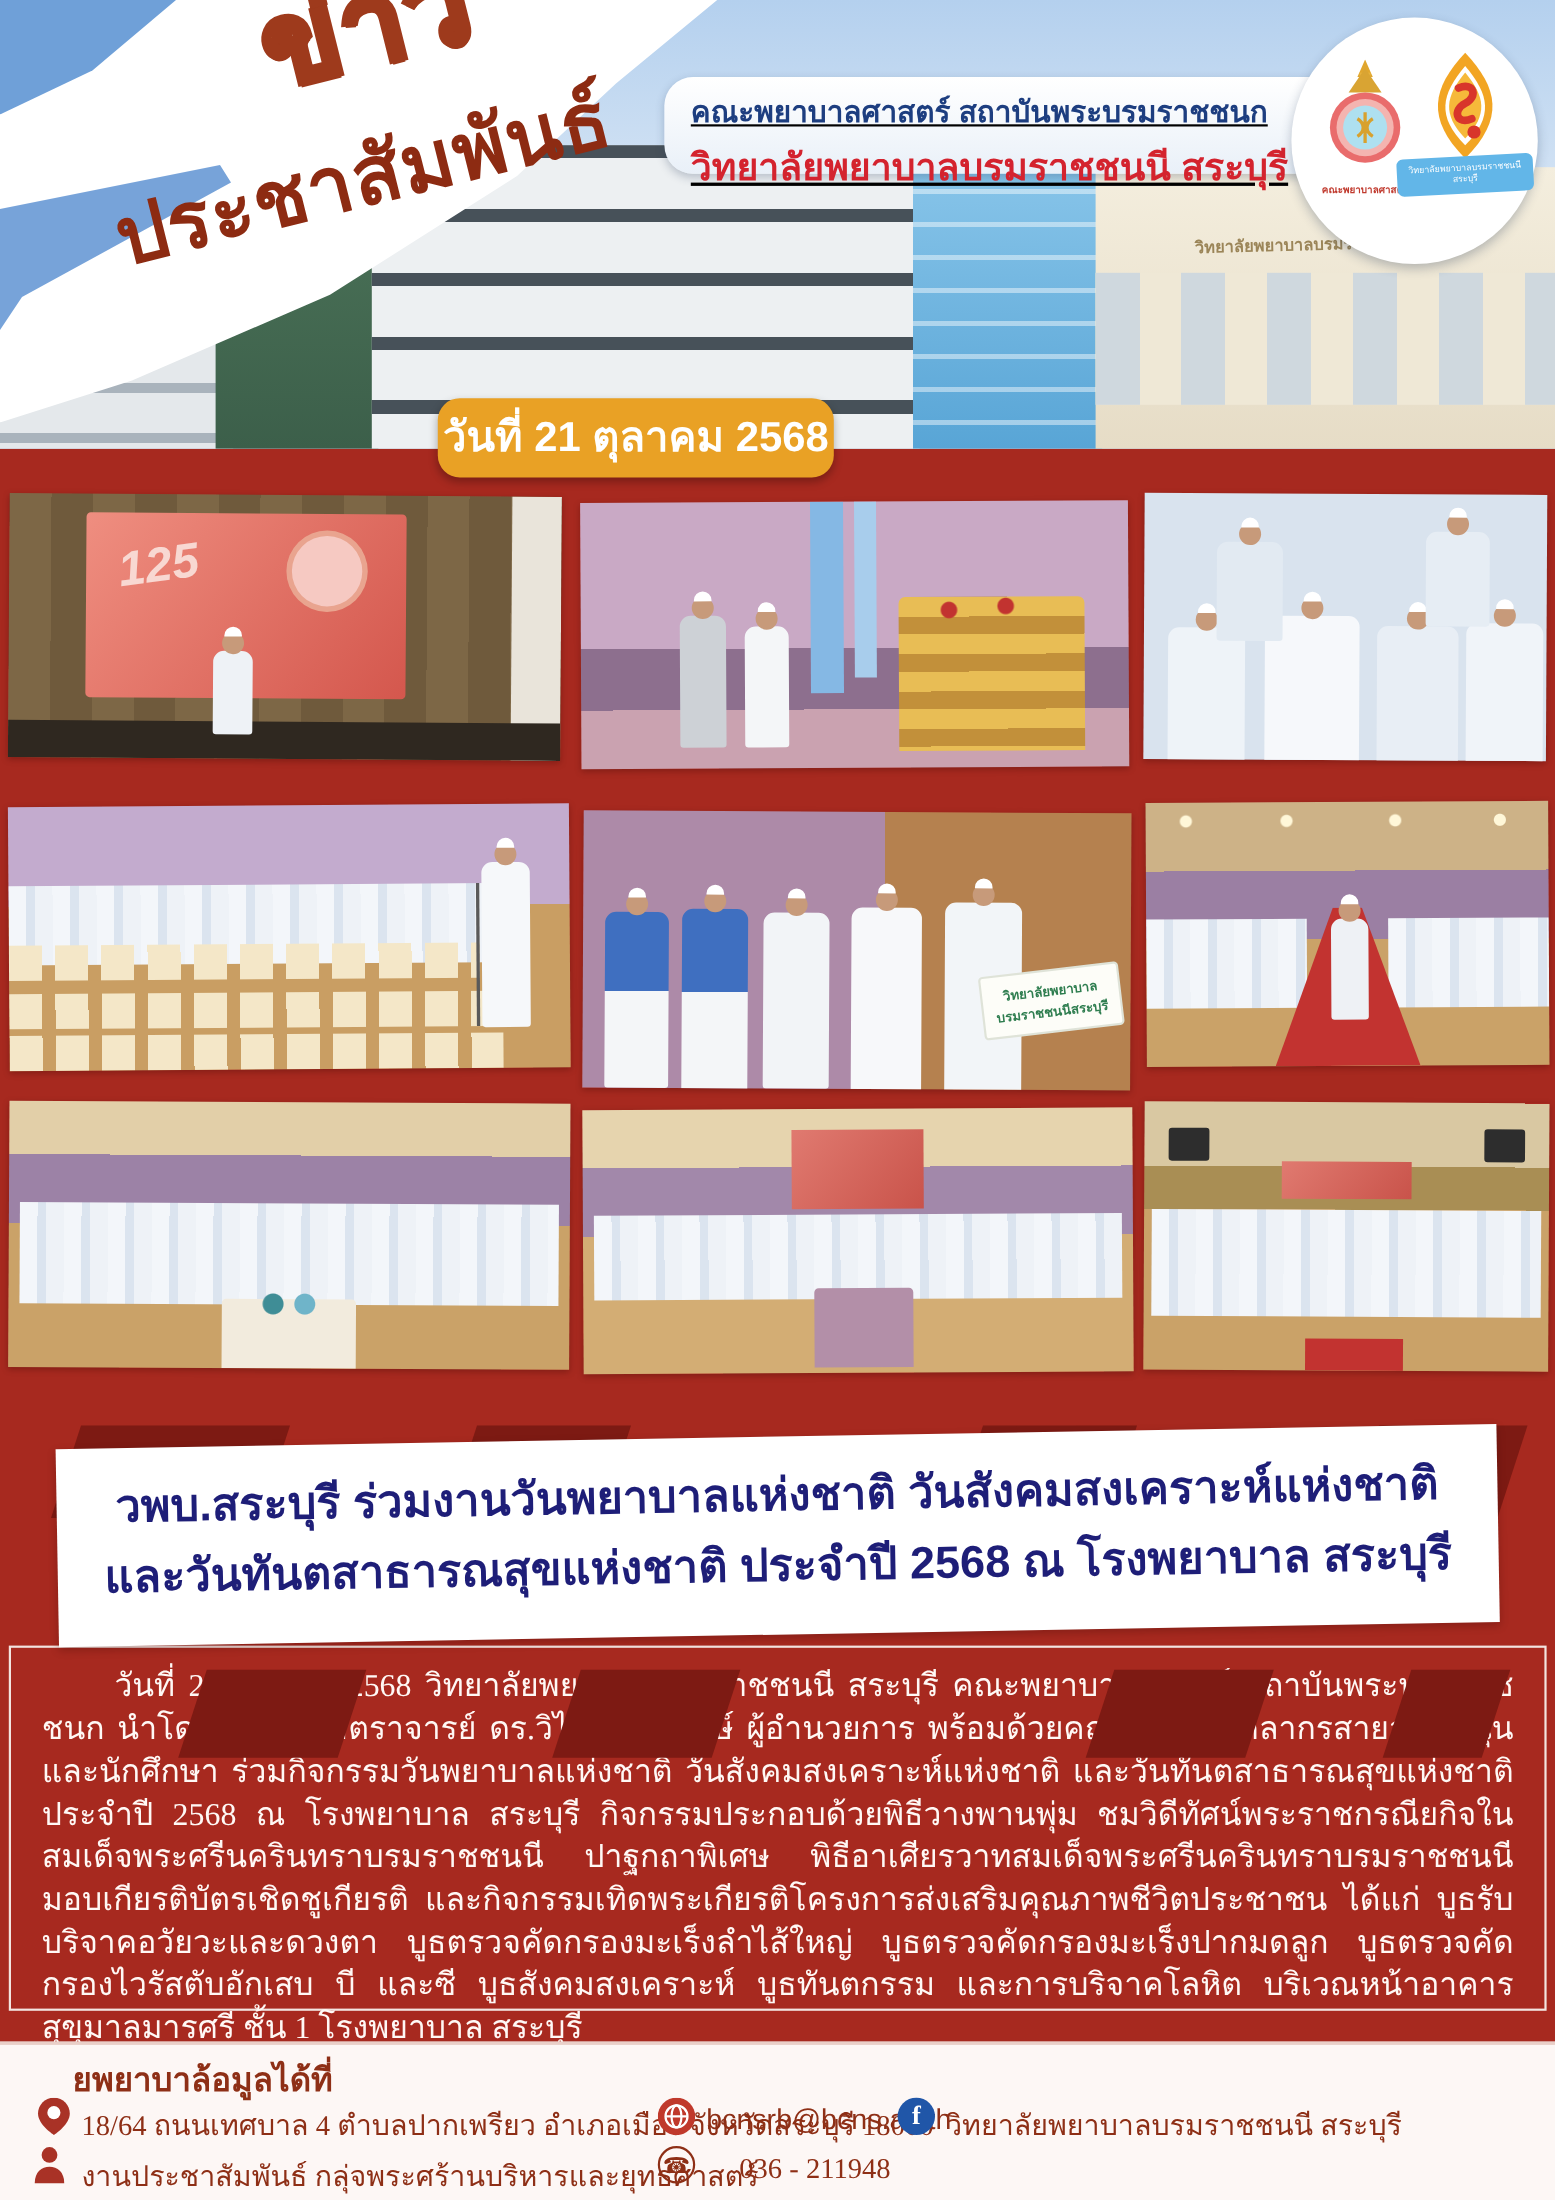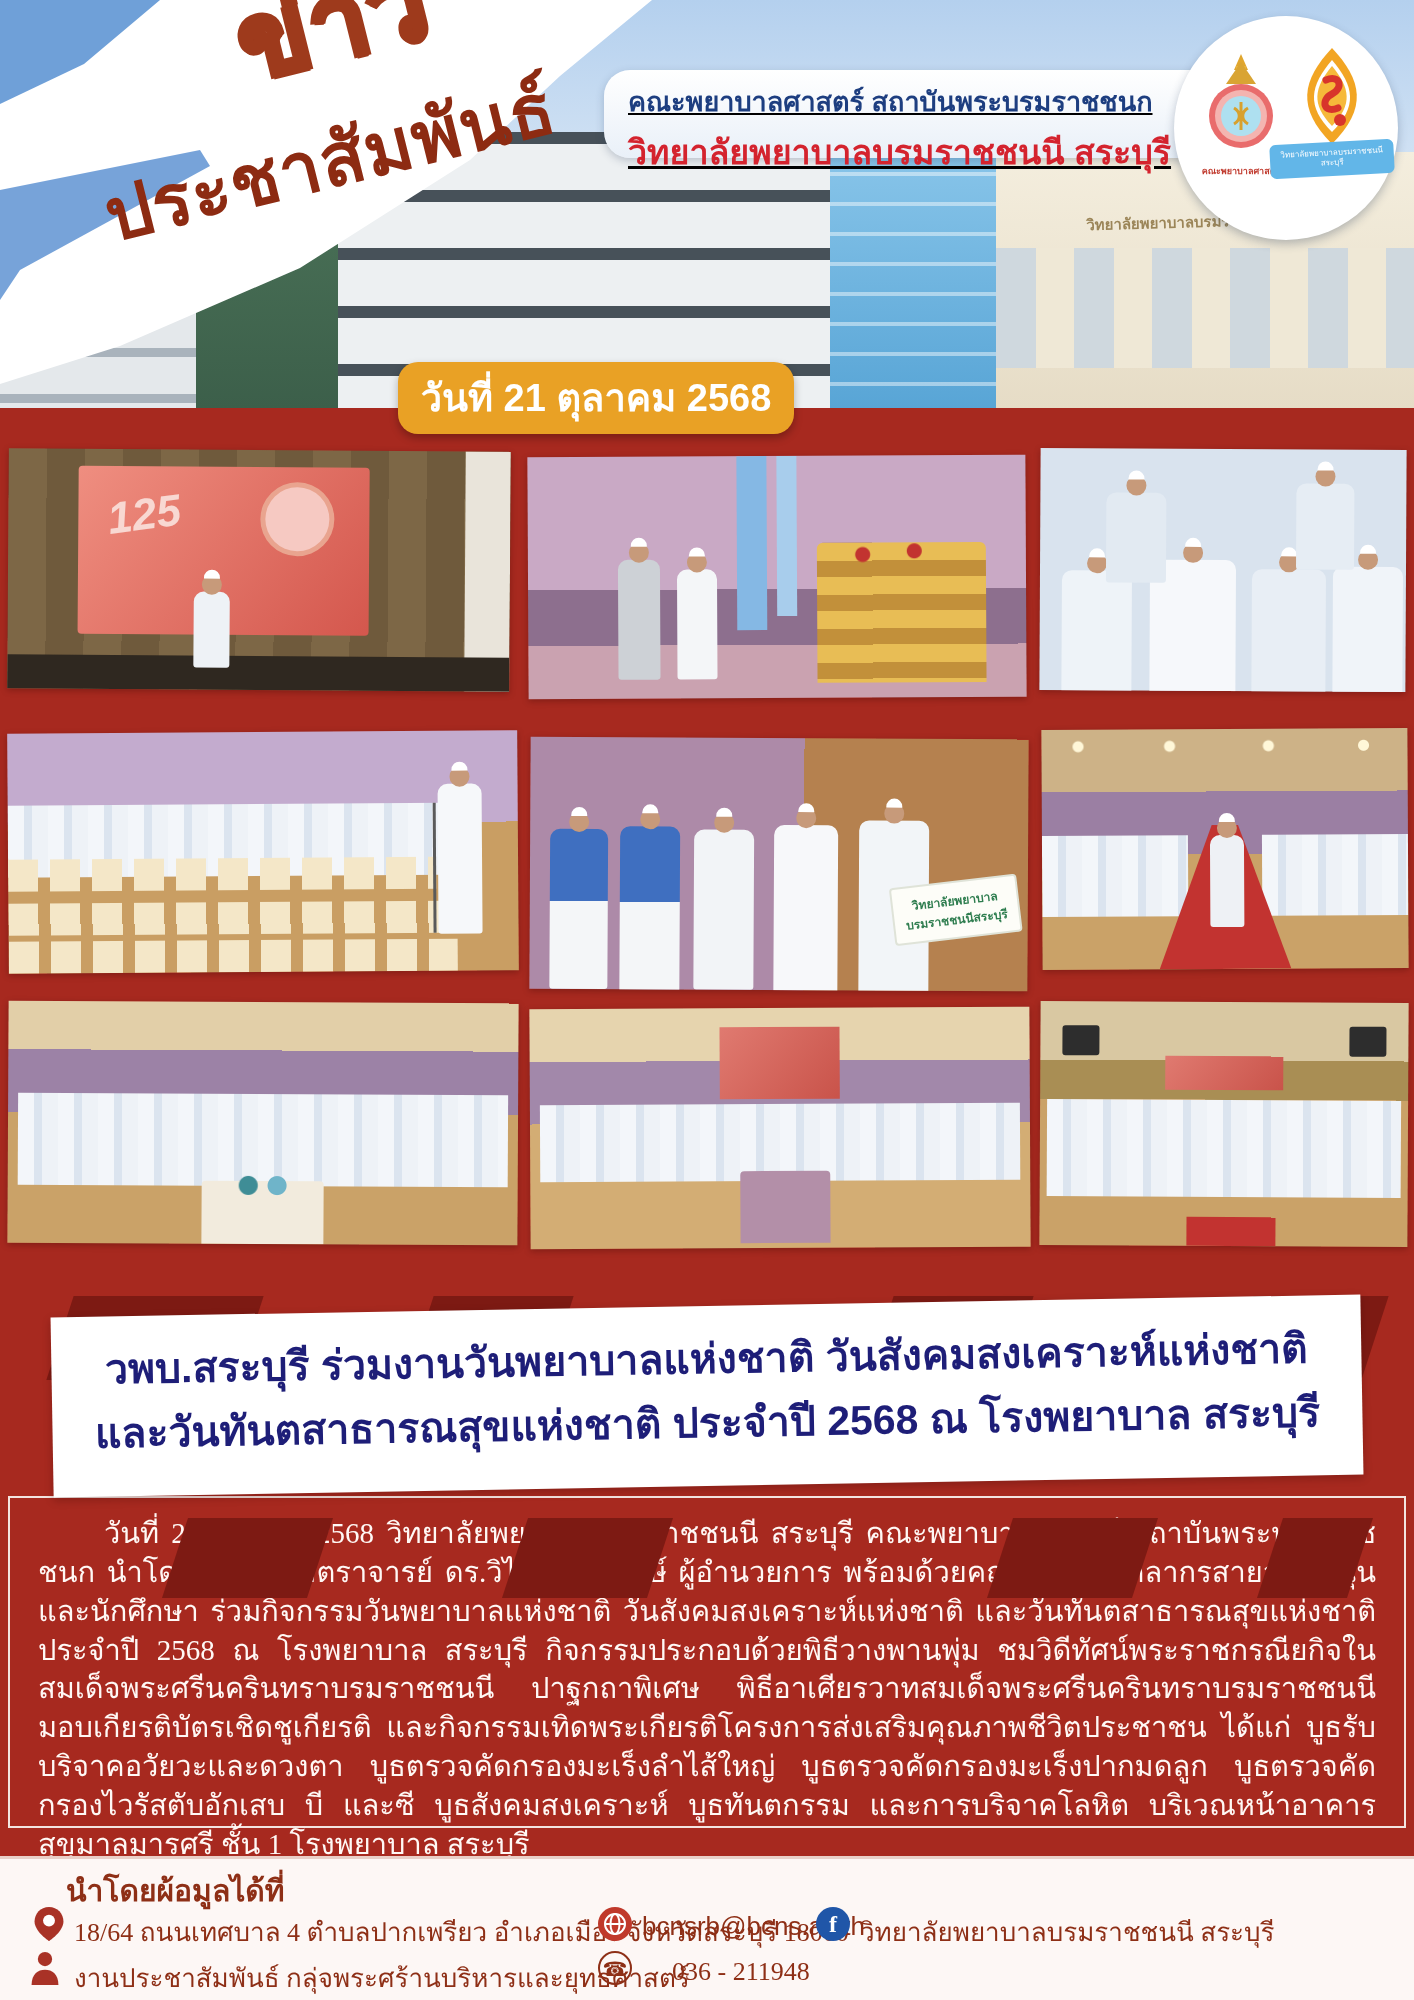--- a/index.html
+++ b/index.html
@@ -43,21 +43,21 @@
   .org-1{font-size:27px;font-weight:800;color:#1d3e80;}
   .org-2{font-size:34px;font-weight:800;color:#d4232e;margin-top:2px;}
   .logo-circle{position:absolute;left:1174px;top:16px;width:224px;height:224px;border-radius:50%;
       background:#ffffff;box-shadow:0 4px 10px rgba(40,60,90,.3);}
   .crest{position:absolute;left:24px;top:38px;width:86px;height:130px;text-align:center;}
   .crest-cap{font-size:9px;color:#c03a2e;font-weight:bold;margin-top:2px;}
   .flame-wrap{position:absolute;left:110px;top:30px;width:96px;height:150px;text-align:center;}
   .ribbon{position:absolute;left:-14px;top:96px;width:124px;height:34px;background:#62b6e8;border-radius:6px;
       transform:rotate(-3deg);color:#ffffff;font-size:8px;line-height:1.2;padding-top:6px;box-sizing:border-box;}
   
-  .date-badge{position:absolute;left:398px;top:362px;width:396px;height:72px;background:#e9a125;
+  .date-badge{position:absolute;left:398px;top:362px;width:360px;height:72px;background:#e9a125;
       border-radius:20px;color:#ffffff;font-size:38px;font-weight:800;text-align:center;line-height:72px;
       box-shadow:0 4px 8px rgba(0,0,0,.28);z-index:6;}
   
   .ph{position:absolute;overflow:hidden;background:#cfd6de;box-shadow:0 2px 6px rgba(60,10,5,.35);}
   .ph .lay{position:absolute;}
   .fig{position:absolute;border-radius:10px 10px 3px 3px;}
   .fig:before{content:"";position:absolute;top:-17px;left:50%;transform:translateX(-50%);
       width:20px;height:20px;border-radius:50%;background:#c79a7a;}
   .fig:after{content:"";position:absolute;top:-22px;left:50%;transform:translateX(-50%);
       width:16px;height:9px;border-radius:8px 8px 0 0;background:#ffffff;}
@@ -254,21 +254,21 @@
       <div>วพบ.สระบุรี ร่วมงานวันพยาบาลแห่งชาติ วันสังคมสงเคราะห์แห่งชาติ</div>
       <div>และวันทันตสาธารณสุขแห่งชาติ ประจำปี 2568 ณ โรงพยาบาล สระบุรี</div>
     </div>
   </div>
 
   <div class="article">
     <p>วันที่ 21 ตุลาคม 2568 วิทยาลัยพยาบาลบรมราชชนนี สระบุรี คณะพยาบาลศาสตร์ สถาบันพระบรมราชชนก นำโดยผู้ช่วยศาสตราจารย์ ดร.วิไลพร ขำวงษ์ ผู้อำนวยการ พร้อมด้วยคณาจารย์ บุคลากรสายสนับสนุน และนักศึกษา ร่วมกิจกรรมวันพยาบาลแห่งชาติ วันสังคมสงเคราะห์แห่งชาติ และวันทันตสาธารณสุขแห่งชาติ ประจำปี 2568 ณ โรงพยาบาล สระบุรี กิจกรรมประกอบด้วยพิธีวางพานพุ่ม ชมวิดีทัศน์พระราชกรณียกิจในสมเด็จพระศรีนครินทราบรมราชชนนี ปาฐกถาพิเศษ พิธีอาเศียรวาทสมเด็จพระศรีนครินทราบรมราชชนนี มอบเกียรติบัตรเชิดชูเกียรติ และกิจกรรมเทิดพระเกียรติโครงการส่งเสริมคุณภาพชีวิตประชาชน ได้แก่ บูธรับบริจาคอวัยวะและดวงตา บูธตรวจคัดกรองมะเร็งลำไส้ใหญ่ บูธตรวจคัดกรองมะเร็งปากมดลูก บูธตรวจคัดกรองไวรัสตับอักเสบ บี และซี บูธสังคมสงเคราะห์ บูธทันตกรรม และการบริจาคโลหิต บริเวณหน้าอาคารสุขุมาลมารศรี ชั้น 1 โรงพยาบาล สระบุรี</p>
   </div>
 
   <div class="footer">
-    <div class="f-head">นำโดยผ้อมูลได้ที่</div>
+    <div class="f-head">ยพยาบาล้อมูลได้ที่</div>
 
     <svg class="f-ico" style="left:32px;top:48px;" viewBox="0 0 34 40">
       <path d="M17 0 C7 0 0 8 0 17 c0 12 17 23 17 23 s17 -11 17 -23 C34 8 27 0 17 0 Z" fill="#a93226"></path>
       <circle cx="17" cy="16" r="7" fill="#ffffff"></circle>
     </svg>
     <div class="f-item" style="left:74px;top:52px;">18/64 ถนนเทศบาล 4 ตำบลปากเพรียว อำเภอเมือง จังหวัดสระบุรี 18000</div>
 
     <svg class="f-ico" style="left:598px;top:48px;" viewBox="0 0 34 34">
       <circle cx="17" cy="17" r="17" fill="#c0392b"></circle>
       <circle cx="17" cy="17" r="10" fill="none" stroke="#ffffff" stroke-width="2"></circle>

